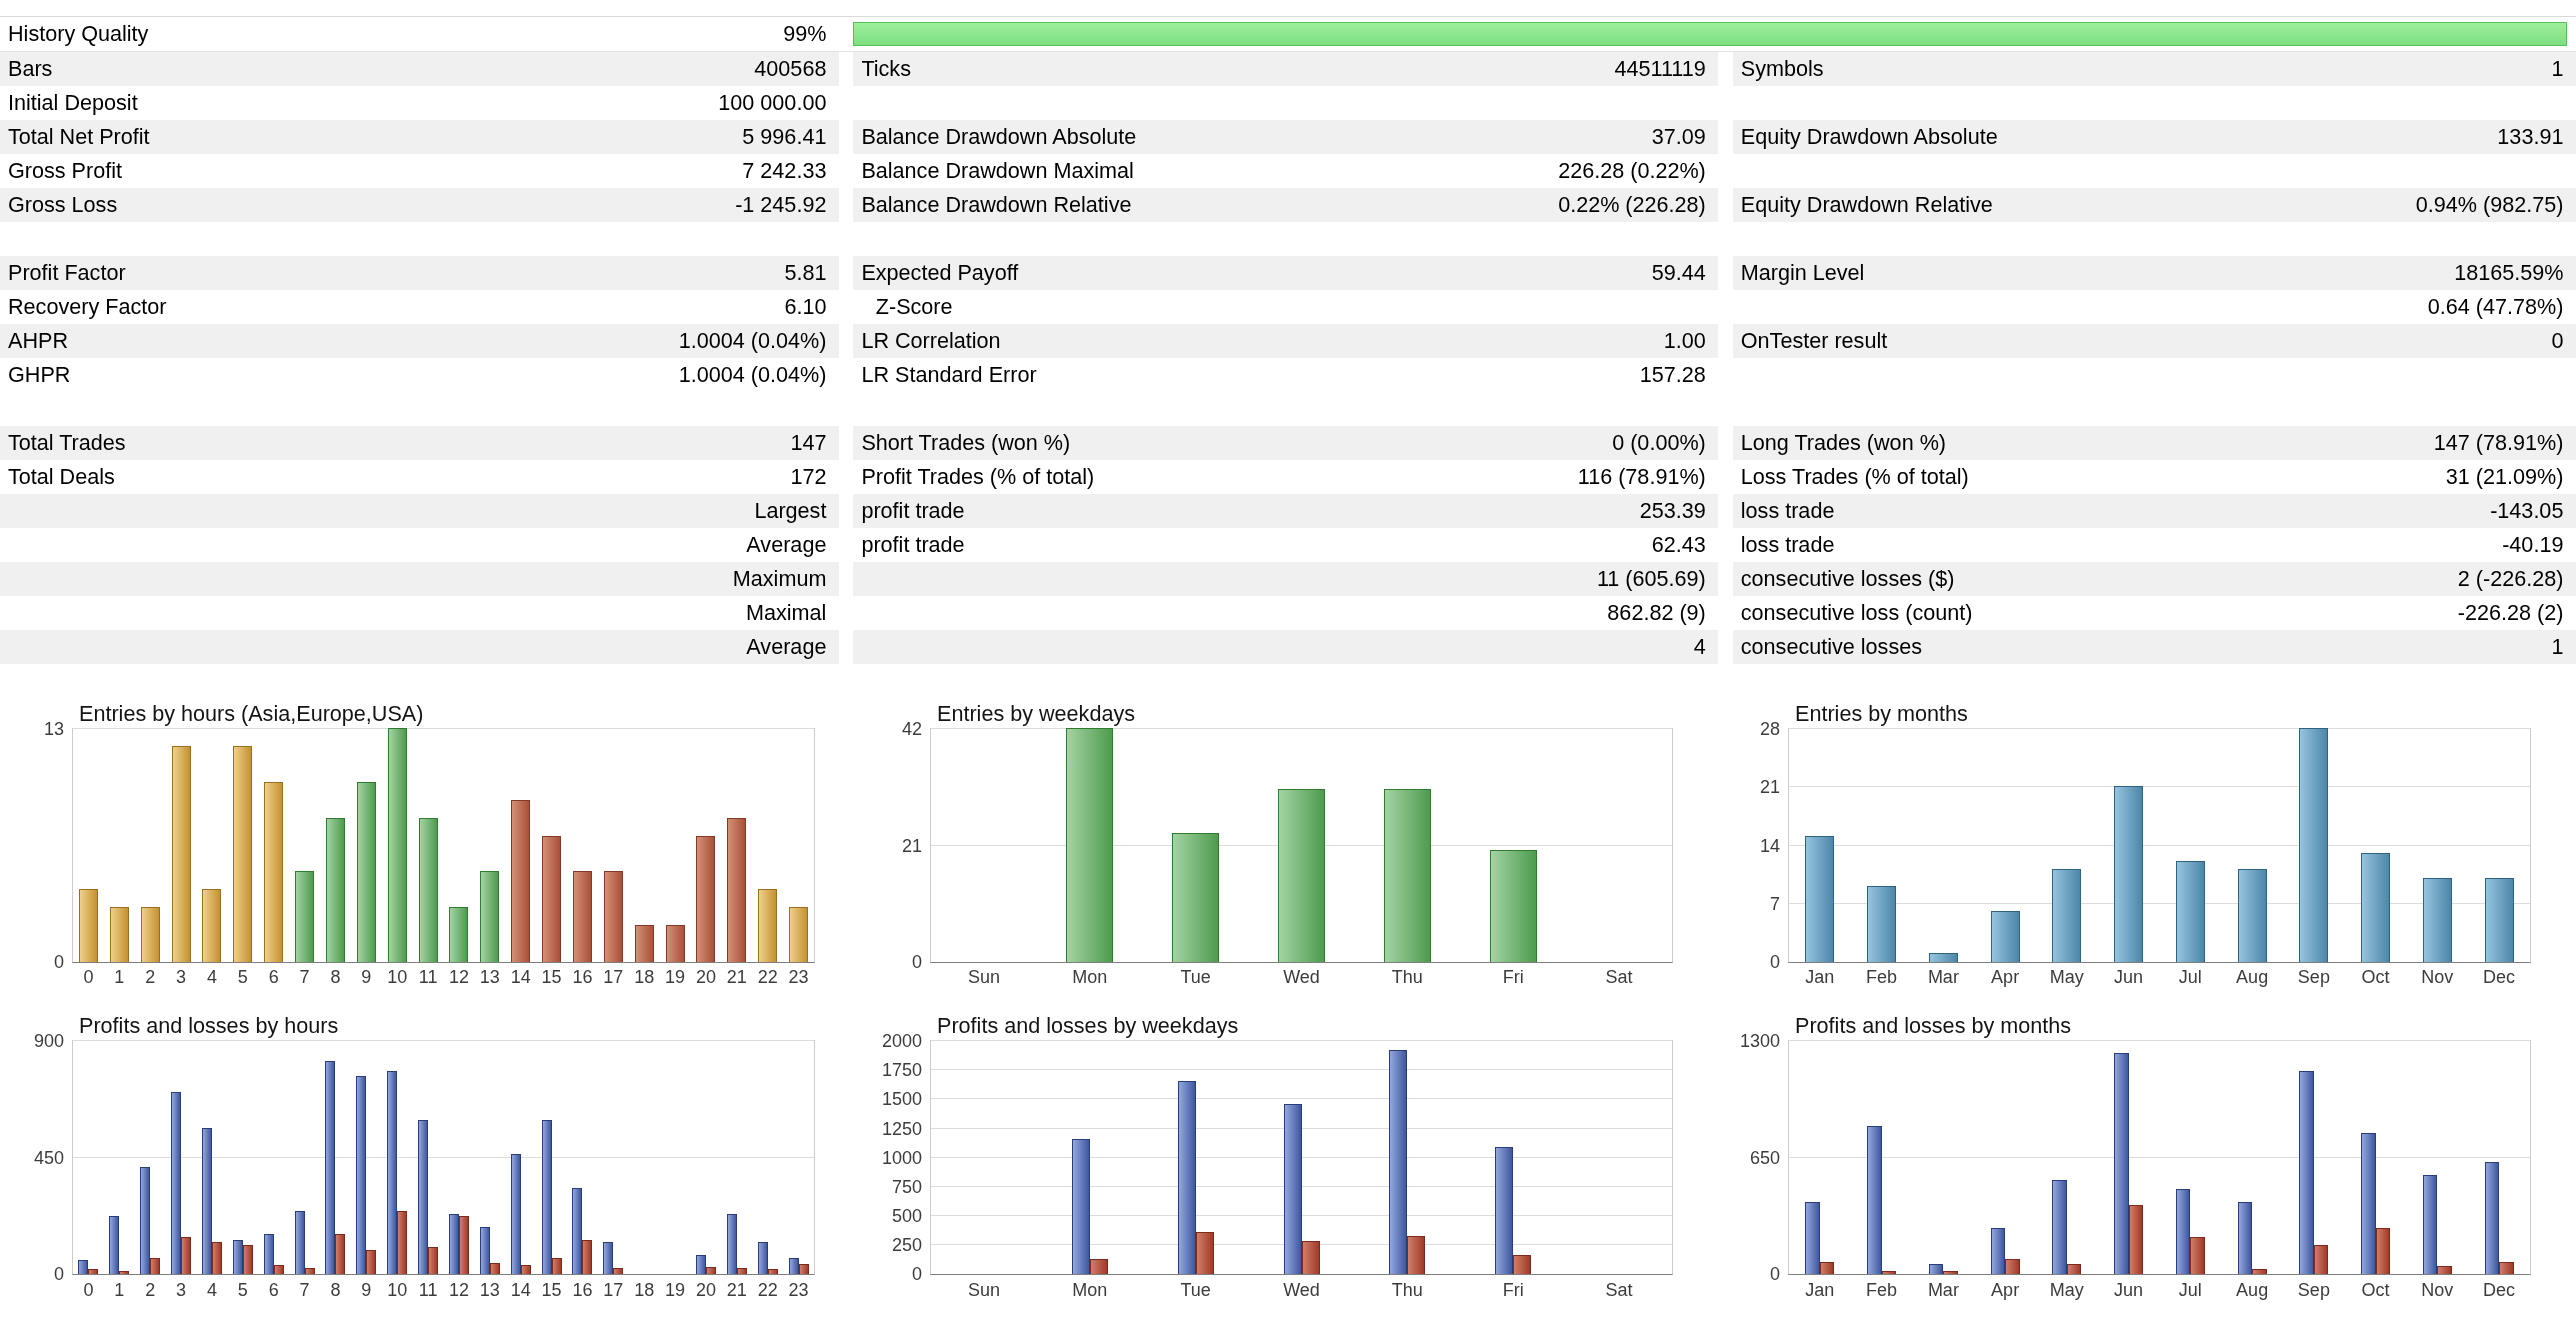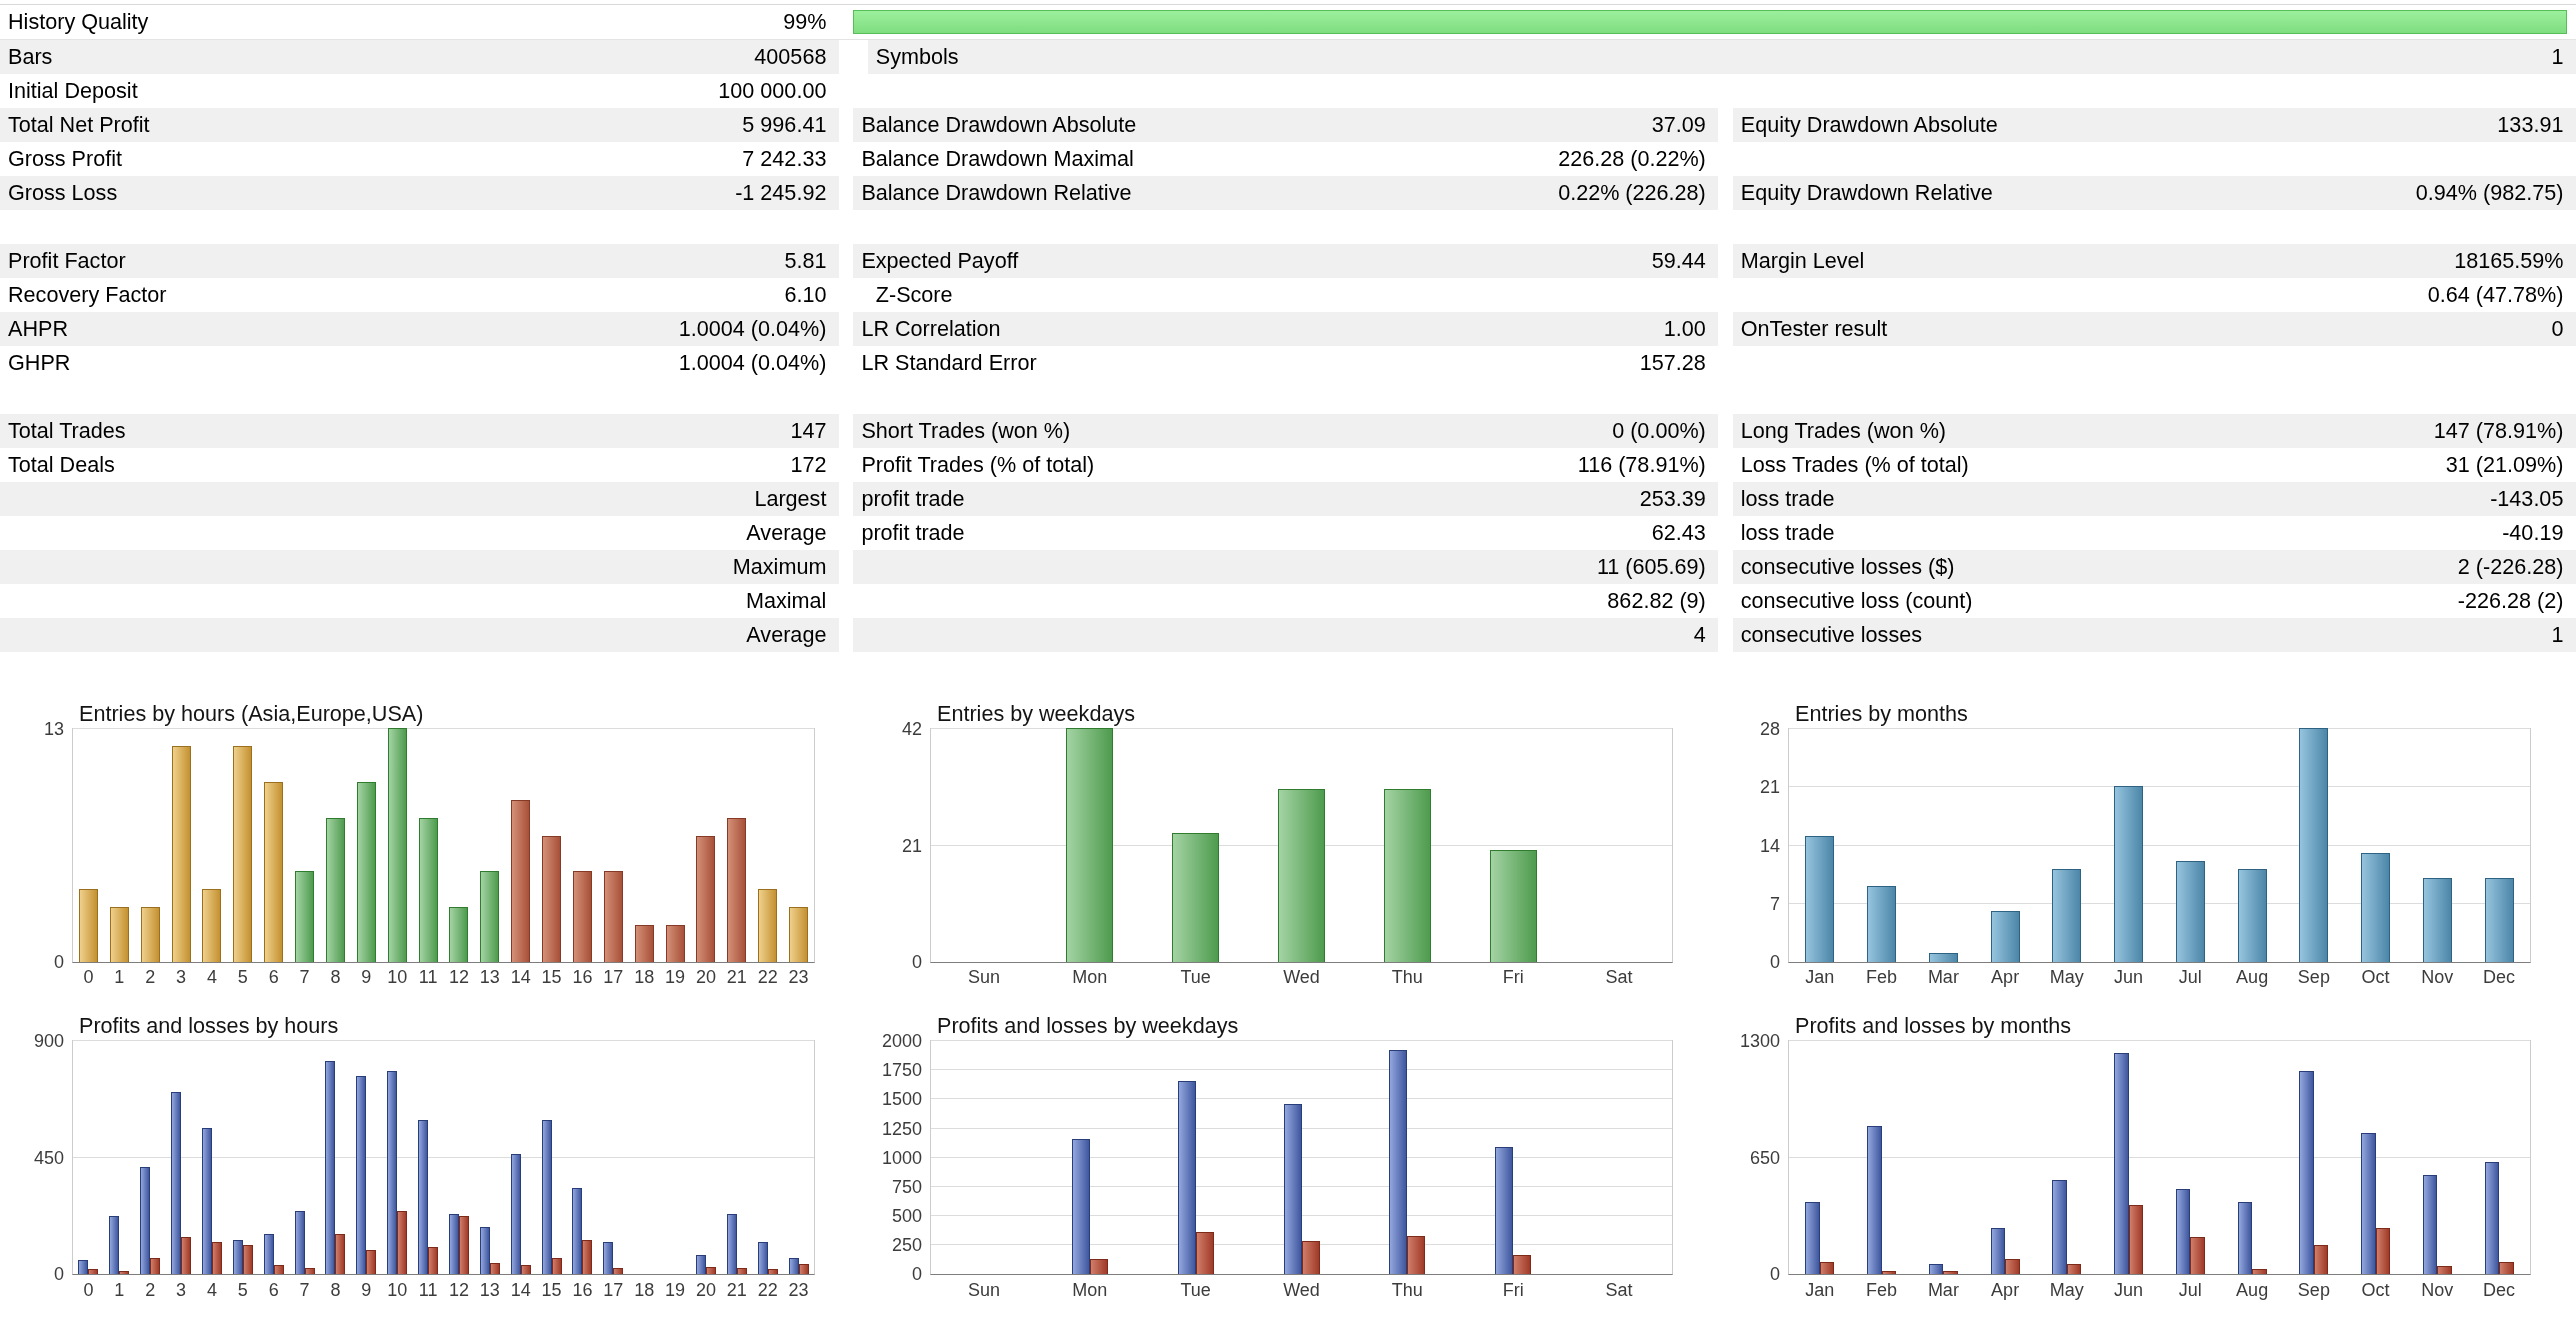--- a/index.html
+++ b/index.html
@@ -5,21 +5,21 @@
   html,body { margin:0; padding:0; }
   body {
     width:2576px; height:1322px;
     background:#ffffff;
     font-family:"Liberation Sans", sans-serif;
     overflow:hidden;
     position:relative;
   }
 
   
-  .stats { position:absolute; top:4px; left:0; width:2576px; border-top:0.9px solid #d9d9d9; }
+  .stats { position:absolute; top:16px; left:0; width:2576px; border-top:0.9px solid #d9d9d9; }
   .srow { display:flex; height:34px; line-height:34px; font-size:21.6px; color:#000; }
   .srow.spacer { height:34px; }
   .cell { display:flex; min-width:0; }
   .cell .lbl { flex:1 1 auto; text-align:left; padding-left:8px; white-space:nowrap; overflow:hidden; }
   .cell .val { text-align:left; padding-right:12.6px; white-space:nowrap; }
   .c1 { width:839px; }
   .c2 { width:865px; }
   .c3 { flex:1 1 auto; }
   .gapcol { width:14.4px; flex:0 0 14.4px; }
   .srow.shaded .cell { background:#f0f0f0; }
@@ -67,20 +67,24 @@
       <div class="qbar-wrap">
         <div class="qbar" style="width: 100%;"></div>
       </div>
     </div>
     <div class="srow shaded">
       <div class="cell c1">
         <span class="lbl">Bars</span>
         <span class="val">400568</span>
       </div>
       <div class="gapcol"></div>
+      <div class="cell c2">
+        <span class="lbl">Ticks</span>
+        <span class="val">44511119</span>
+      </div>
       <div class="gapcol"></div>
       <div class="cell c3">
         <span class="lbl">Symbols</span>
         <span class="val">1</span>
       </div>
     </div>
     <div class="srow">
       <div class="cell c1">
         <span class="lbl">Initial Deposit</span>
         <span class="val">100 000.00</span>

